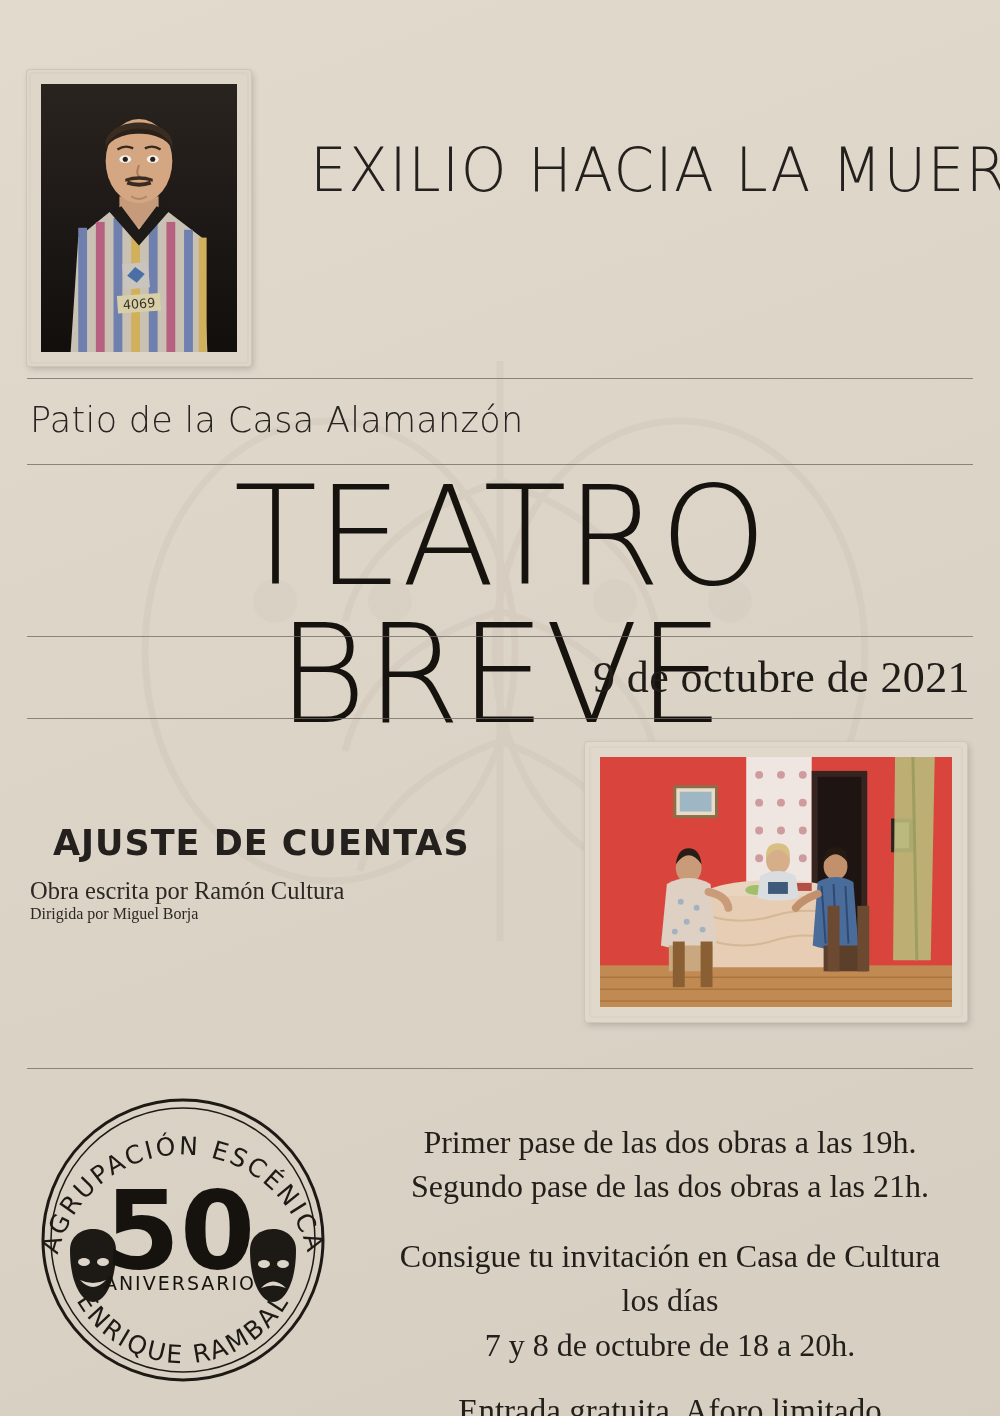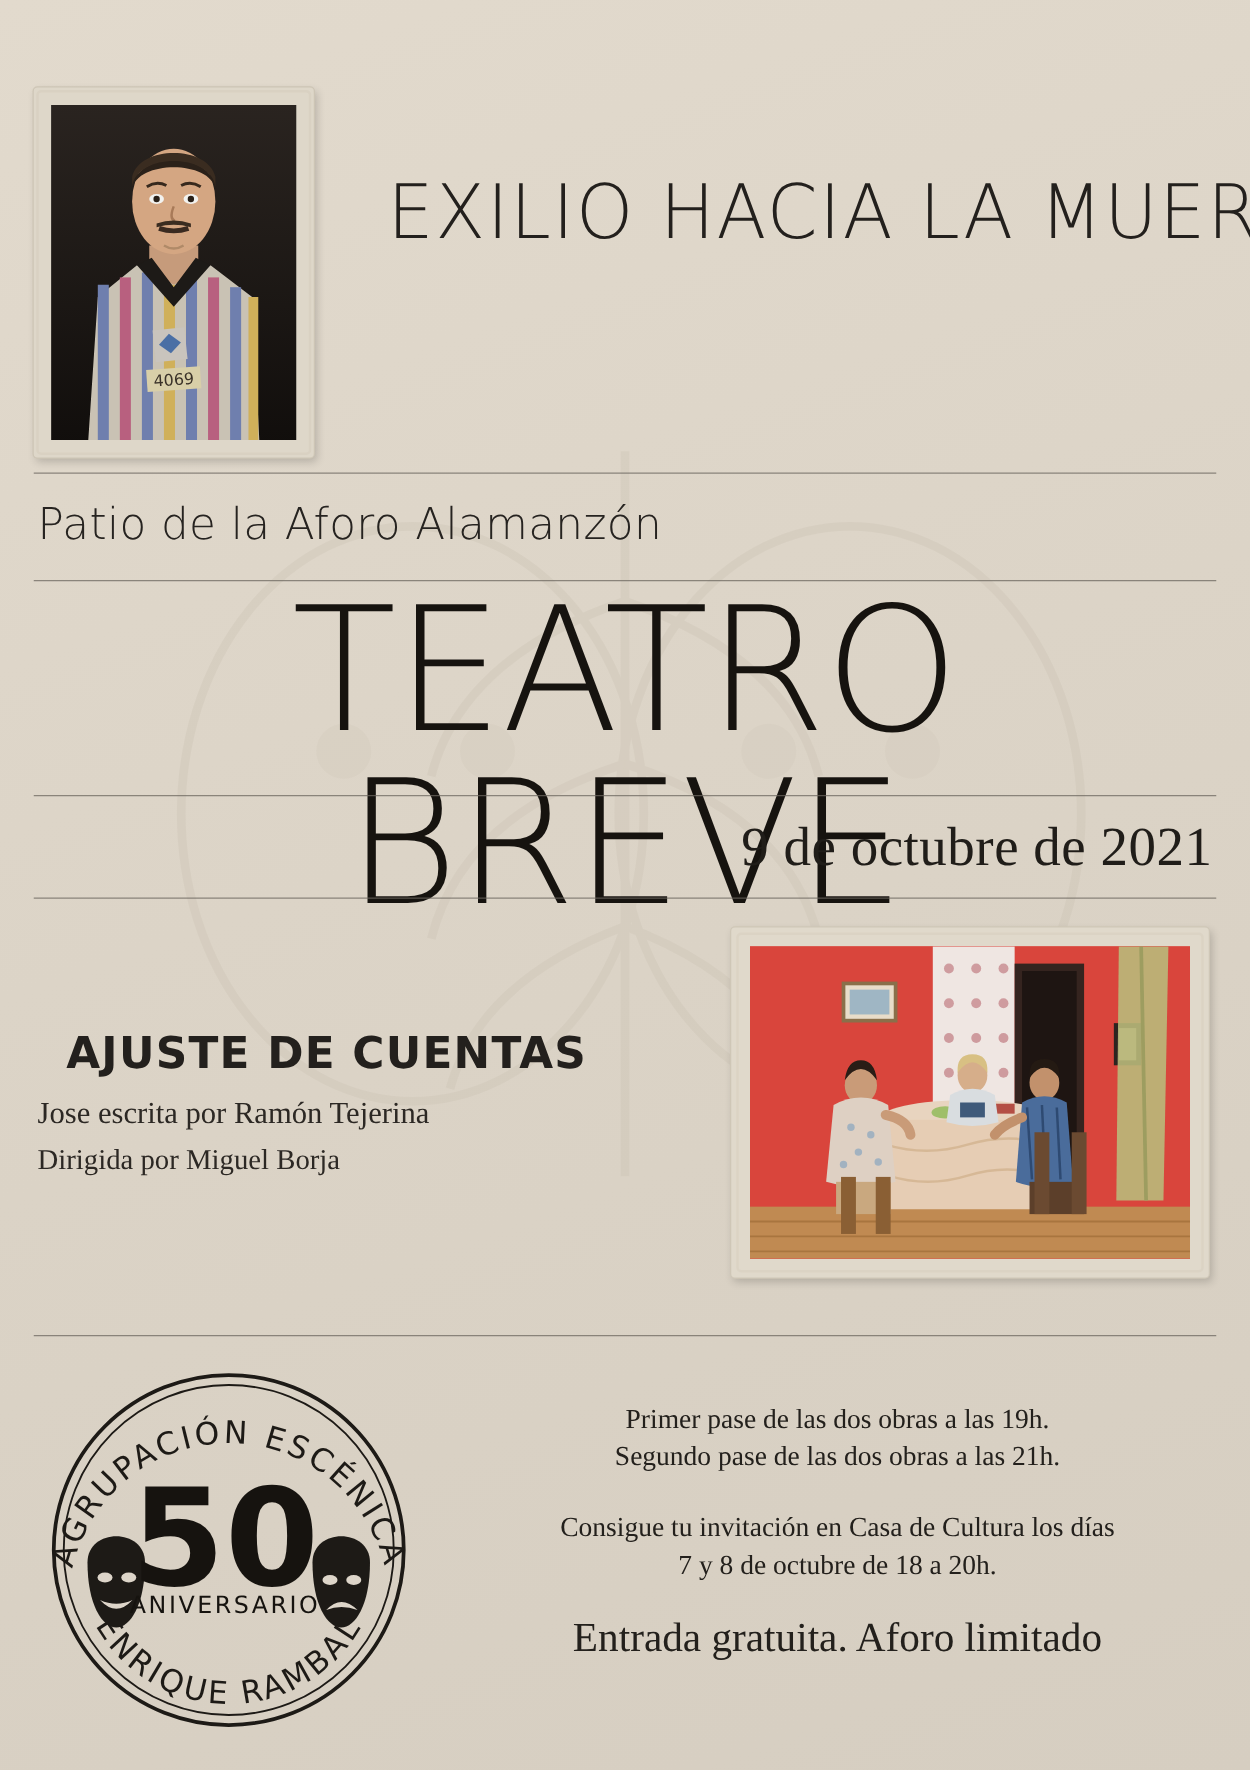--- a/index.html
+++ b/index.html
@@ -172,23 +172,22 @@
     margin-left: 23px;
   }
   .play2-sub1 {
     font-family: "Liberation Serif", serif;
     font-size: 24.5px;
     color: #2c2824;
     margin-top: 16px;
   }
   .play2-sub2 {
     font-family: "Liberation Serif", serif;
-    font-size: 23px;
+    font-size: 16px;
     color: #2c2824;
-    margin-top: 10px;
   }
 
   .photo-frame2 {
     position: absolute;
     left: 585px;
     top: 742px;
     width: 382px;
     height: 280px;
     background: #e8e2d6;
     border: 15px solid #e0d9cb;
@@ -225,21 +224,21 @@
   .info {
     position: absolute;
     left: 380px;
     right: 40px;
     top: 1120px;
     text-align: center;
     font-family: "Liberation Serif", serif;
     color: #23201c;
   }
   .info .line {
-    font-size: 22px;
+    font-size: 32px;
     line-height: 1.38;
   }
   .info .gap { height: 26px; }
   .info .last { margin-top: 26px; font-size: 33px; }
 </style>
 </head>
 <body>
 
 <div class="poster">
 
@@ -322,35 +321,35 @@
       </div>
     </div>
 
     <div class="title-area">
       <div class="play1-title">EXILIO HACIA LA MUERTE</div>
     </div>
   </div>
 
   <div class="rule r1"></div>
 
-  <div class="venue">Patio de la Aforo Alamanzón</div>
+  <div class="venue">Patio de la Casa Alamanzón</div>
 
   <div class="rule r2"></div>
 
   <div class="main-title">TEATRO BREVE</div>
 
   <div class="rule r3"></div>
 
   <div class="date">9 de octubre de 2021</div>
 
   <div class="rule r4"></div>
 
   <div class="play2-area">
     <div class="play2-title">AJUSTE DE CUENTAS</div>
-    <div class="play2-sub1">Jose escrita por Ramón Tejerina</div>
+    <div class="play2-sub1">Obra escrita por Ramón Cultura</div>
     <div class="play2-sub2">Dirigida por Miguel Borja</div>
   </div>
 
   <div class="photo-frame2">
     <div class="photo2-inner">
       <svg viewBox="0 0 360 252" preserveAspectRatio="xMidYMid slice" xmlns="http://www.w3.org/2000/svg">
 
         <rect width="360" height="252" fill="#d9453c"></rect>
 
         <rect x="150" y="0" width="66" height="215" fill="#efe6e2"></rect>

